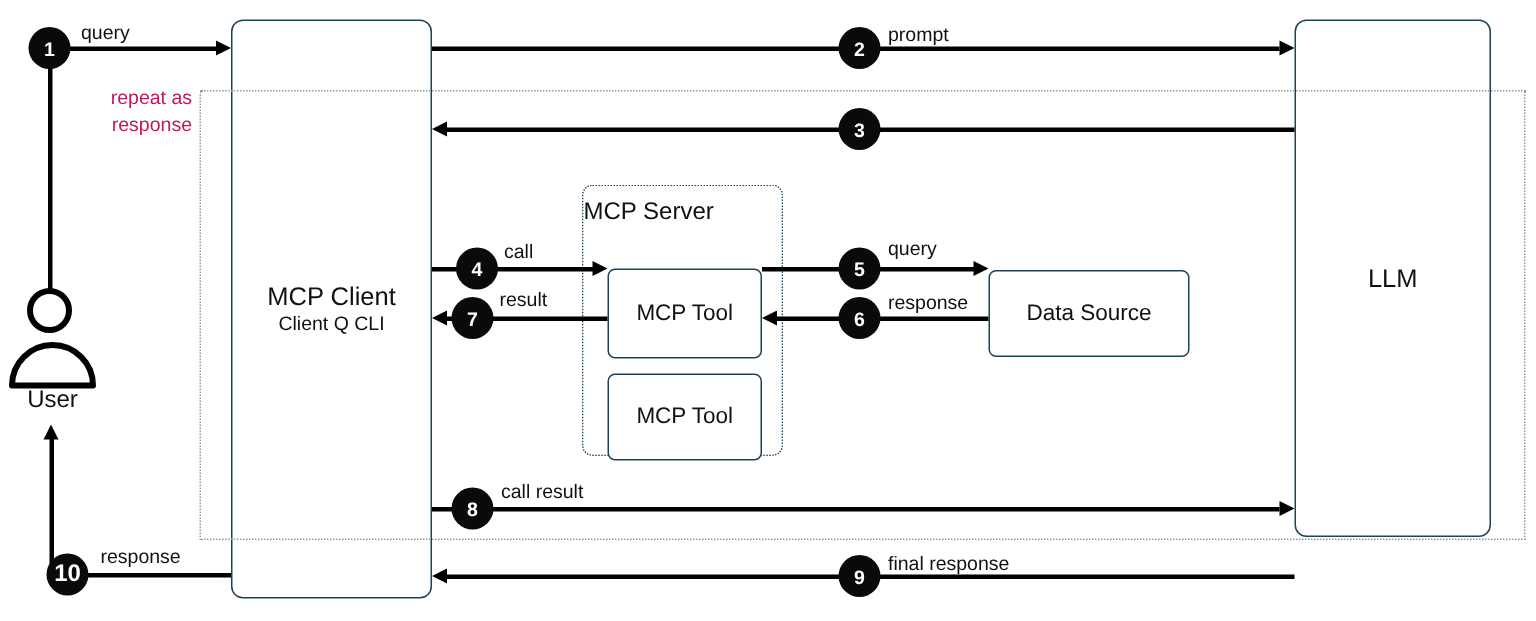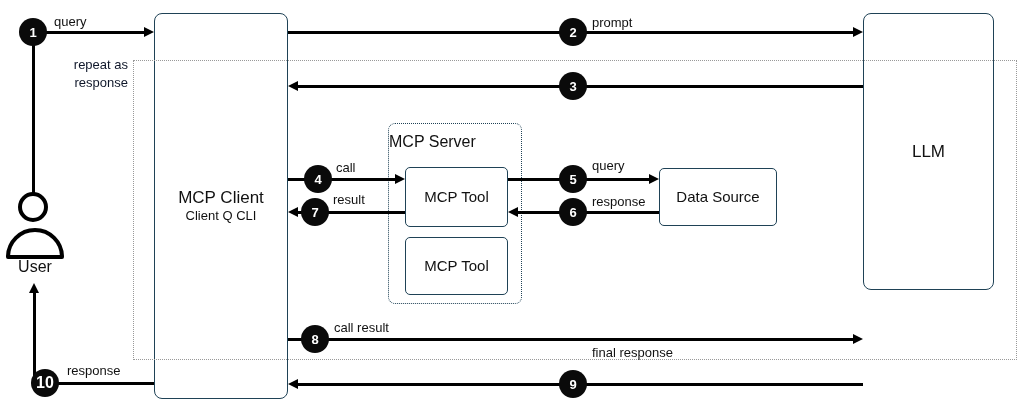--- a/index.html
+++ b/index.html
@@ -7,36 +7,36 @@
     position:relative;width:1024px;height:414px;background:#ffffff;
     font-family:"Liberation Sans",sans-serif;overflow:hidden;
   }
   .box{
     position:absolute;background:#ffffff;border:1.6px solid #1f4256;
     border-radius:8px;box-sizing:border-box;display:flex;flex-direction:column;
     align-items:center;justify-content:center;z-index:1;
   }
   .box-title{font-size:17px;color:#111;line-height:1.25;}
   .box-subtitle{font-size:13px;color:#111;line-height:1.3;}
-  .small-box{border-radius:5px;z-index:3;}
+  .small-box{border-radius:5px;z-index:3;margin-top:12px;}
   .small-box .box-title{font-size:15px;}
   .server{
     position:absolute;border:1.6px dotted #1f4256;border-radius:7px;
     box-sizing:border-box;z-index:2;background:transparent;
   }
   .server-title{
     position:absolute;top:9px;left:0;width:100%;
     font-size:16px;color:#111;
   }
   .loop{
     position:absolute;border:1.5px dotted #999999;box-sizing:border-box;
     z-index:2;pointer-events:none;
   }
   .loop-note{
-    position:absolute;text-align:right;font-size:13px;color:#0f172a;
+    position:absolute;text-align:right;font-size:13px;color:#be185d;
     line-height:1.4;z-index:2;
   }
   .hline{position:absolute;height:3px;background:#000;z-index:4;}
   .vline{position:absolute;width:3px;background:#000;z-index:4;}
   .ah{position:absolute;width:0;height:0;z-index:4;}
   .ah-r{border-top:5px solid transparent;border-bottom:5px solid transparent;border-left:10px solid #000;}
   .ah-l{border-top:5px solid transparent;border-bottom:5px solid transparent;border-right:10px solid #000;}
   .ah-u{border-left:5px solid transparent;border-right:5px solid transparent;border-bottom:10px solid #000;}
   .step{
     position:absolute;width:28px;height:28px;border-radius:50%;background:#0a0a0a;
@@ -59,37 +59,37 @@
   <div class="loop-note" style="left:48px;top:56px;width:80px;">
     <div>repeat as</div>
     <div>response</div>
   </div>
 
   <div class="box" style="left:154px;top:13px;width:134px;height:386px;">
     <div class="box-title">MCP Client</div>
     <div class="box-subtitle">Client Q CLI</div>
   </div>
 
-  <div class="box" style="left:863px;top:13px;width:131px;height:277px;">
+  <div class="box" style="left:863px;top:13px;width:131px;height:345px;">
     <div class="box-title">LLM</div>
   </div>
 
   <div class="server" style="left:388px;top:123px;width:134px;height:181px;">
     <div class="server-title">MCP Server</div>
   </div>
 
   <div class="box small-box" style="left:405px;top:167px;width:103px;height:60px;">
     <div class="box-title">MCP Tool</div>
   </div>
 
   <div class="box small-box" style="left:405px;top:237px;width:103px;height:58px;">
     <div class="box-title">MCP Tool</div>
   </div>
 
-  <div class="box small-box" style="left:659px;top:168px;width:118px;height:58px;">
+  <div class="box small-box" style="left:659px;top:168px;width:134px;height:58px;">
     <div class="box-title">Data Source</div>
   </div>
 
   <svg class="user-svg" width="64" height="78" viewBox="0 0 64 78">
     <circle cx="29" cy="24" r="13" fill="#fff" stroke="#000" stroke-width="4"></circle>
     <path d="M4 74 A27 27 0 0 1 58 74 Z" fill="#fff" stroke="#000" stroke-width="4" stroke-linejoin="round"></path>
   </svg>
   <div class="user-label">User</div>
 
   <div class="hline" style="left:40px;top:31px;width:105px;"></div>
@@ -128,21 +128,21 @@
   <div class="lbl" style="left:333px;top:192px;">result</div>
 
   <div class="hline" style="left:288px;top:338px;width:565px;"></div>
   <div class="ah ah-r" style="left:853px;top:334px;"></div>
   <div class="step" style="left:301px;top:325px;">8</div>
   <div class="lbl" style="left:334px;top:320px;">call result</div>
 
   <div class="hline" style="left:296px;top:383px;width:567px;"></div>
   <div class="ah ah-l" style="left:288px;top:379px;"></div>
   <div class="step" style="left:559px;top:370px;">9</div>
-  <div class="lbl" style="left:592px;top:345px;">final response</div>
+  <div class="lbl" style="left:592px;top:368px;">final response</div>
 
   <div class="hline" style="left:35px;top:382px;width:119px;"></div>
   <div class="vline" style="left:33px;top:292px;height:92px;"></div>
   <div class="ah ah-u" style="left:29px;top:283px;"></div>
   <div class="step" style="left:31px;top:369px;font-size:16px;">10</div>
   <div class="lbl" style="left:67px;top:363px;">response</div>
 
 </div>
 
 </body></html>

